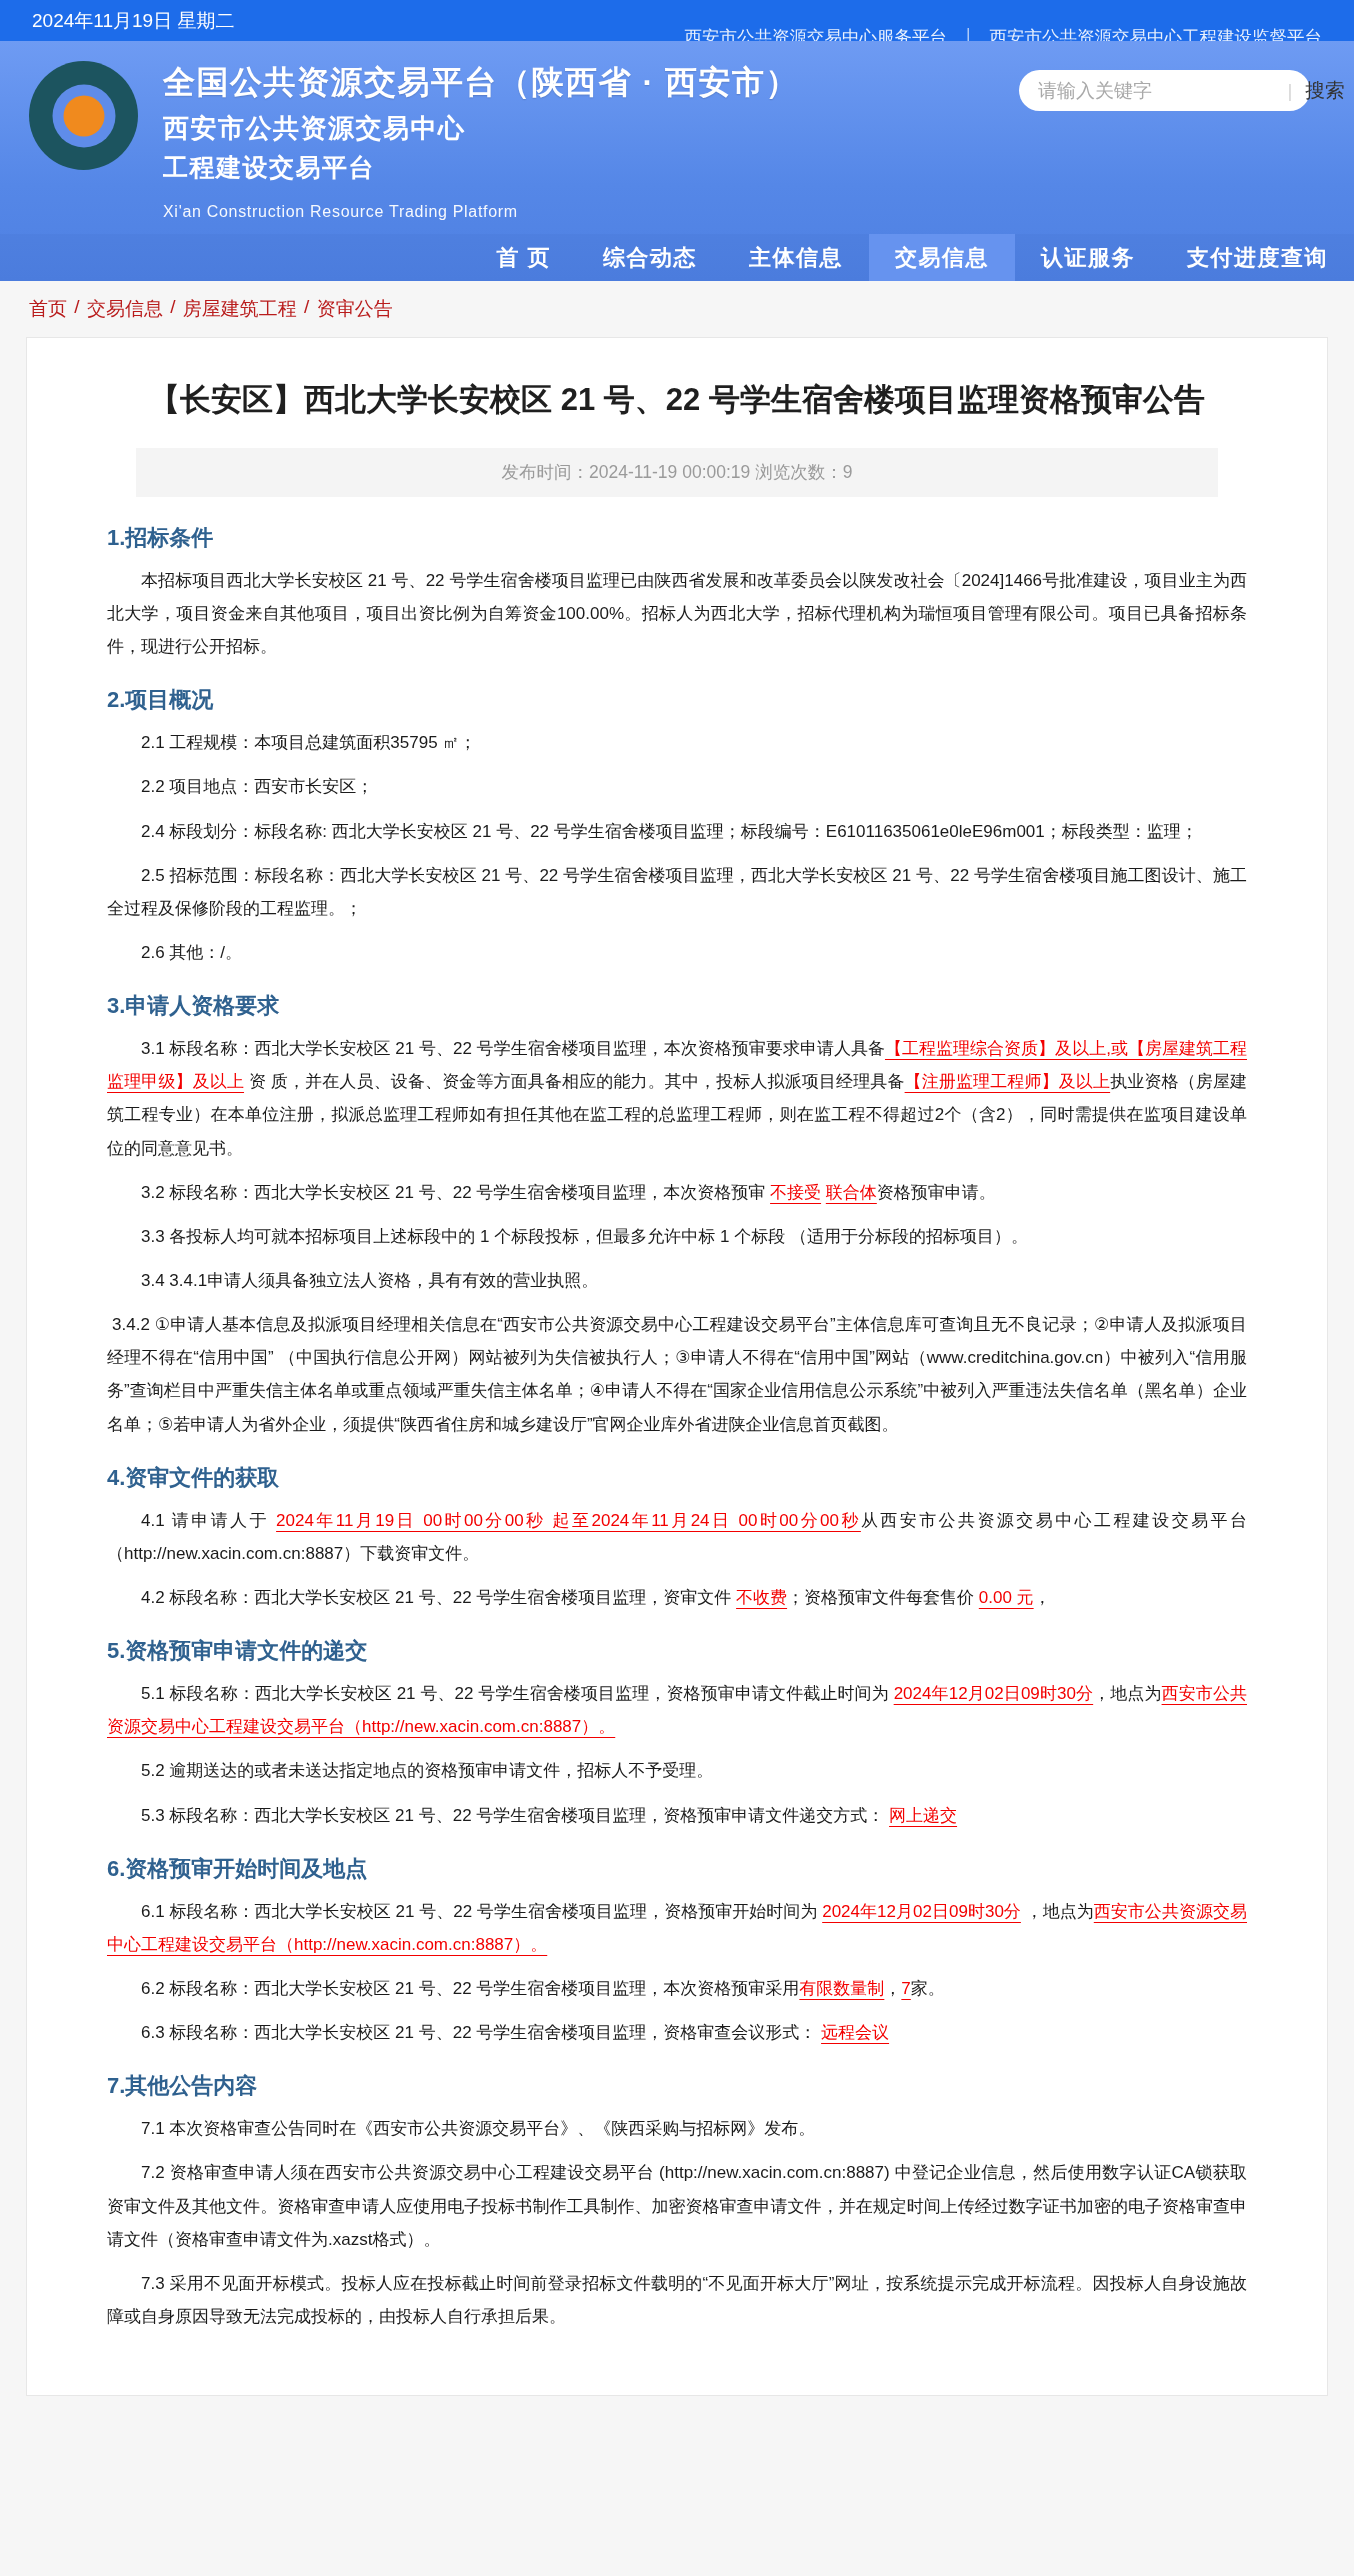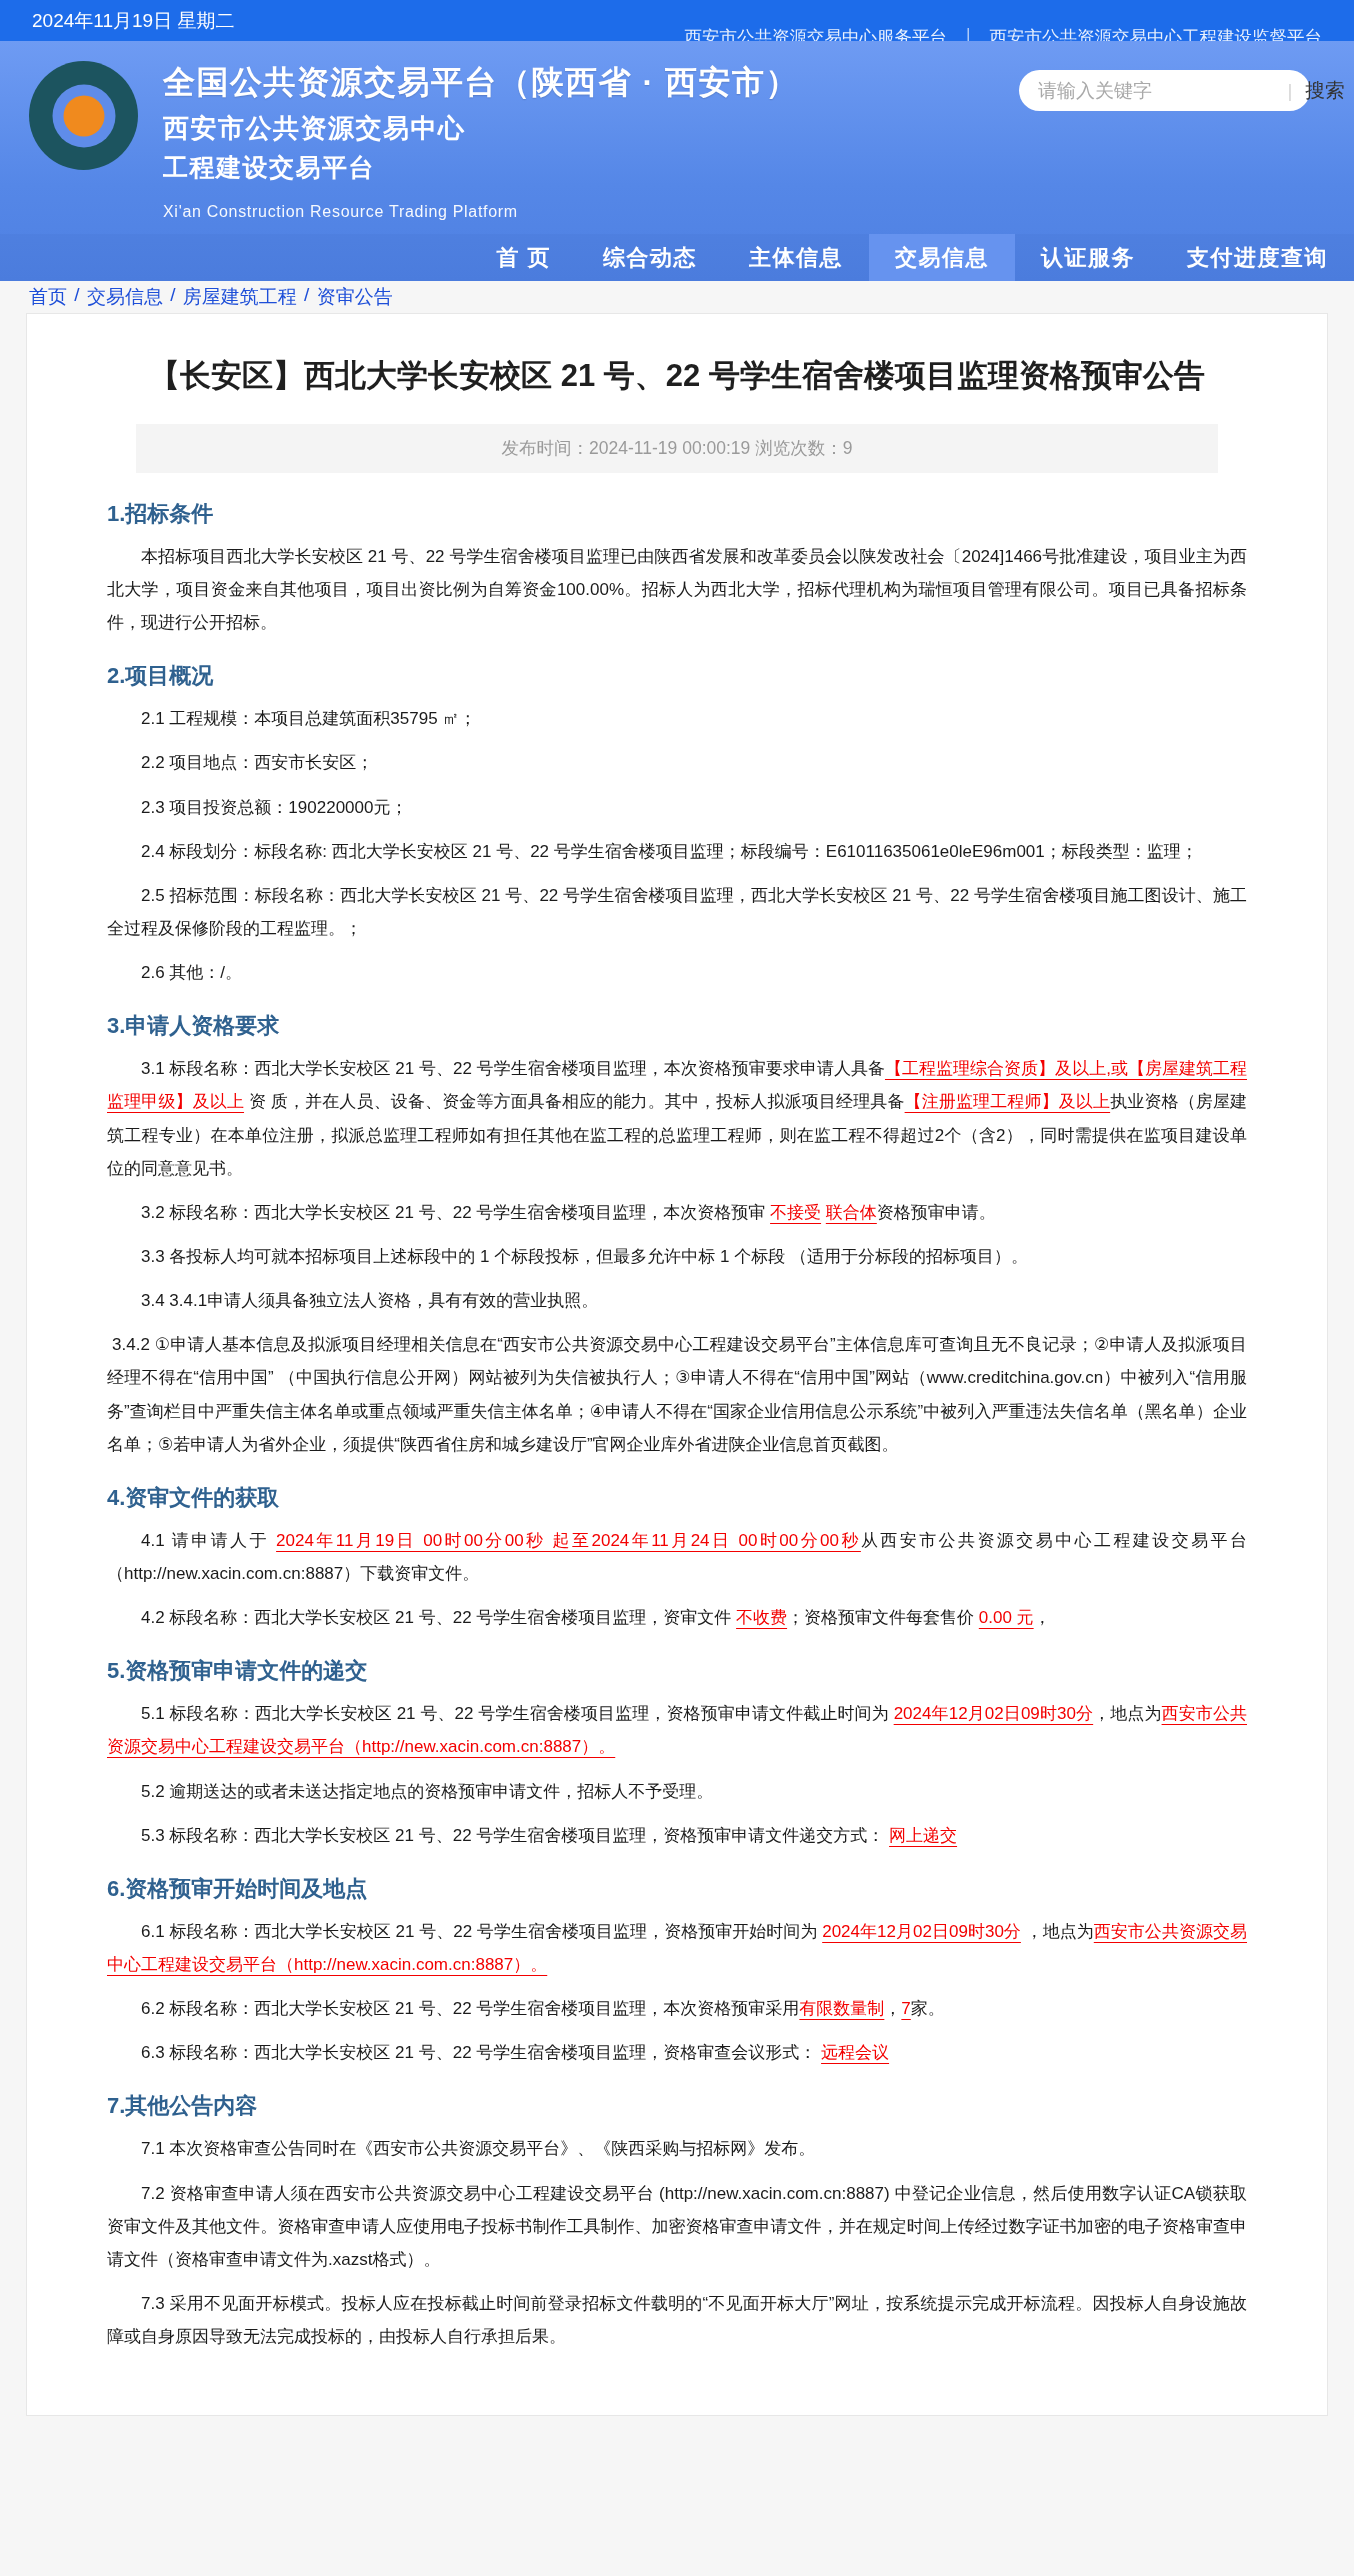--- a/index.html
+++ b/index.html
@@ -25,21 +25,21 @@
   .searchbox { position:absolute; right:44px; top:29px; width:291px; height:41px; background:#fff; border-radius:20.4px; display:flex; align-items:center; padding:0 19px; }
   .searchbox input { flex:1; border:none; outline:none; font-size:19px; color:#333; background:transparent; font-family:inherit; }
   .searchbox input::placeholder { color:#a9a9a9; }
   .searchbox .sdiv { color:#d5d5d5; font-size:19px; margin:0 13px 0 4.4px; }
   .searchbox .sbtn { font-size:19.7px; color:#333; cursor:pointer; white-space:nowrap; }
   .nav-row { display:flex; justify-content:flex-end; margin-top:13px; background:rgba(30,70,160,.06); }
   .nav-item { color:#fff; font-size:22px; font-weight:bold; padding:0 26px; height:47px; line-height:47px; letter-spacing:1.5px; cursor:pointer; }
   .nav-item.active { background:#6693ef; }
 
   
-  .breadcrumb { padding:3px 29px; font-size:19px; color:#1d4ed8; display:flex; gap:7.3px; }
+  .breadcrumb { padding:15px 29px; font-size:19px; color:#b91c1c; display:flex; gap:7.3px; }
   .breadcrumb span.crumb { cursor:pointer; }
 
   
   .card { width:1302px; margin:0 auto 19px auto; background:#fff; border:0.7px solid #e7e7e7; padding:39px 80px 51px 80px; }
   .a-title { text-align:center; font-size:31px; font-weight:bold; color:#1f1f1f; line-height:1.5; }
   .a-meta { margin:25px 29px 26px 29px; background:#f4f4f4; color:#9a9a9a; font-size:17.5px; text-align:center; padding:12.4px 0; }
   .doc-h { color:#2f618f; font-size:22px; font-weight:bold; margin:22px 0 10.2px 0; }
   .doc-p { font-size:17px; line-height:1.95; text-align:justify; margin:11px 0; color:#1b1b1b; text-indent:2em; }
   .red { color:#f30000; text-decoration:underline; text-decoration-color:#f30000; text-underline-offset:5.1px; }
 </style>
@@ -95,21 +95,20 @@
 
 <div class="card">
   <div class="a-title">【长安区】西北大学长安校区 21 号、22 号学生宿舍楼项目监理资格预审公告</div>
   <div class="a-meta">发布时间：2024-11-19 00:00:19 浏览次数：9</div>
   <div>
       <div class="doc-h">1.招标条件</div>
       <p class="doc-p">本招标项目西北大学长安校区 21 号、22 号学生宿舍楼项目监理已由陕西省发展和改革委员会以陕发改社会〔2024]1466号批准建设，项目业主为西北大学，项目资金来自其他项目，项目出资比例为自筹资金100.00%。招标人为西北大学，招标代理机构为瑞恒项目管理有限公司。项目已具备招标条件，现进行公开招标。</p>
       <div class="doc-h">2.项目概况</div>
       <p class="doc-p">2.1 工程规模：本项目总建筑面积35795 ㎡；</p>
       <p class="doc-p">2.2 项目地点：西安市长安区；</p>
-      <p class="doc-p">2.3 项目投资总额：190220000元；</p>
       <p class="doc-p">2.4 标段划分：标段名称: 西北大学长安校区 21 号、22 号学生宿舍楼项目监理；标段编号：E61011635061e0leE96m001；标段类型：监理；</p>
       <p class="doc-p">2.5 招标范围：标段名称：西北大学长安校区 21 号、22 号学生宿舍楼项目监理，西北大学长安校区 21 号、22 号学生宿舍楼项目施工图设计、施工全过程及保修阶段的工程监理。；</p>
       <p class="doc-p">2.6 其他：/。</p>
       <div class="doc-h">3.申请人资格要求</div>
       <p class="doc-p">3.1 标段名称：西北大学长安校区 21 号、22 号学生宿舍楼项目监理，本次资格预审要求申请人具备<span class="red">【工程监理综合资质】及以上,或【房屋建筑工程监理甲级】及以上</span> 资 质，并在人员、设备、资金等方面具备相应的能力。其中，投标人拟派项目经理具备<span class="red">【注册监理工程师】及以上</span>执业资格（房屋建筑工程专业）在本单位注册，拟派总监理工程师如有担任其他在监工程的总监理工程师，则在监工程不得超过2个（含2），同时需提供在监项目建设单位的同意意见书。</p>
       <p class="doc-p">3.2 标段名称：西北大学长安校区 21 号、22 号学生宿舍楼项目监理，本次资格预审 <span class="red">不接受</span> <span class="red">联合体</span>资格预审申请。</p>
       <p class="doc-p">3.3 各投标人均可就本招标项目上述标段中的 1 个标段投标，但最多允许中标 1 个标段 （适用于分标段的招标项目）。</p>
       <p class="doc-p">3.4 3.4.1申请人须具备独立法人资格，具有有效的营业执照。</p>
       <p class="doc-p" style="text-indent: 0.3em;">3.4.2 ①申请人基本信息及拟派项目经理相关信息在“西安市公共资源交易中心工程建设交易平台”主体信息库可查询且无不良记录；②申请人及拟派项目经理不得在“信用中国” （中国执行信息公开网）网站被列为失信被执行人；③申请人不得在“信用中国”网站（www.creditchina.gov.cn）中被列入“信用服务”查询栏目中严重失信主体名单或重点领域严重失信主体名单；④申请人不得在“国家企业信用信息公示系统”中被列入严重违法失信名单（黑名单）企业名单；⑤若申请人为省外企业，须提供“陕西省住房和城乡建设厅”官网企业库外省进陕企业信息首页截图。</p>
       <div class="doc-h">4.资审文件的获取</div>

